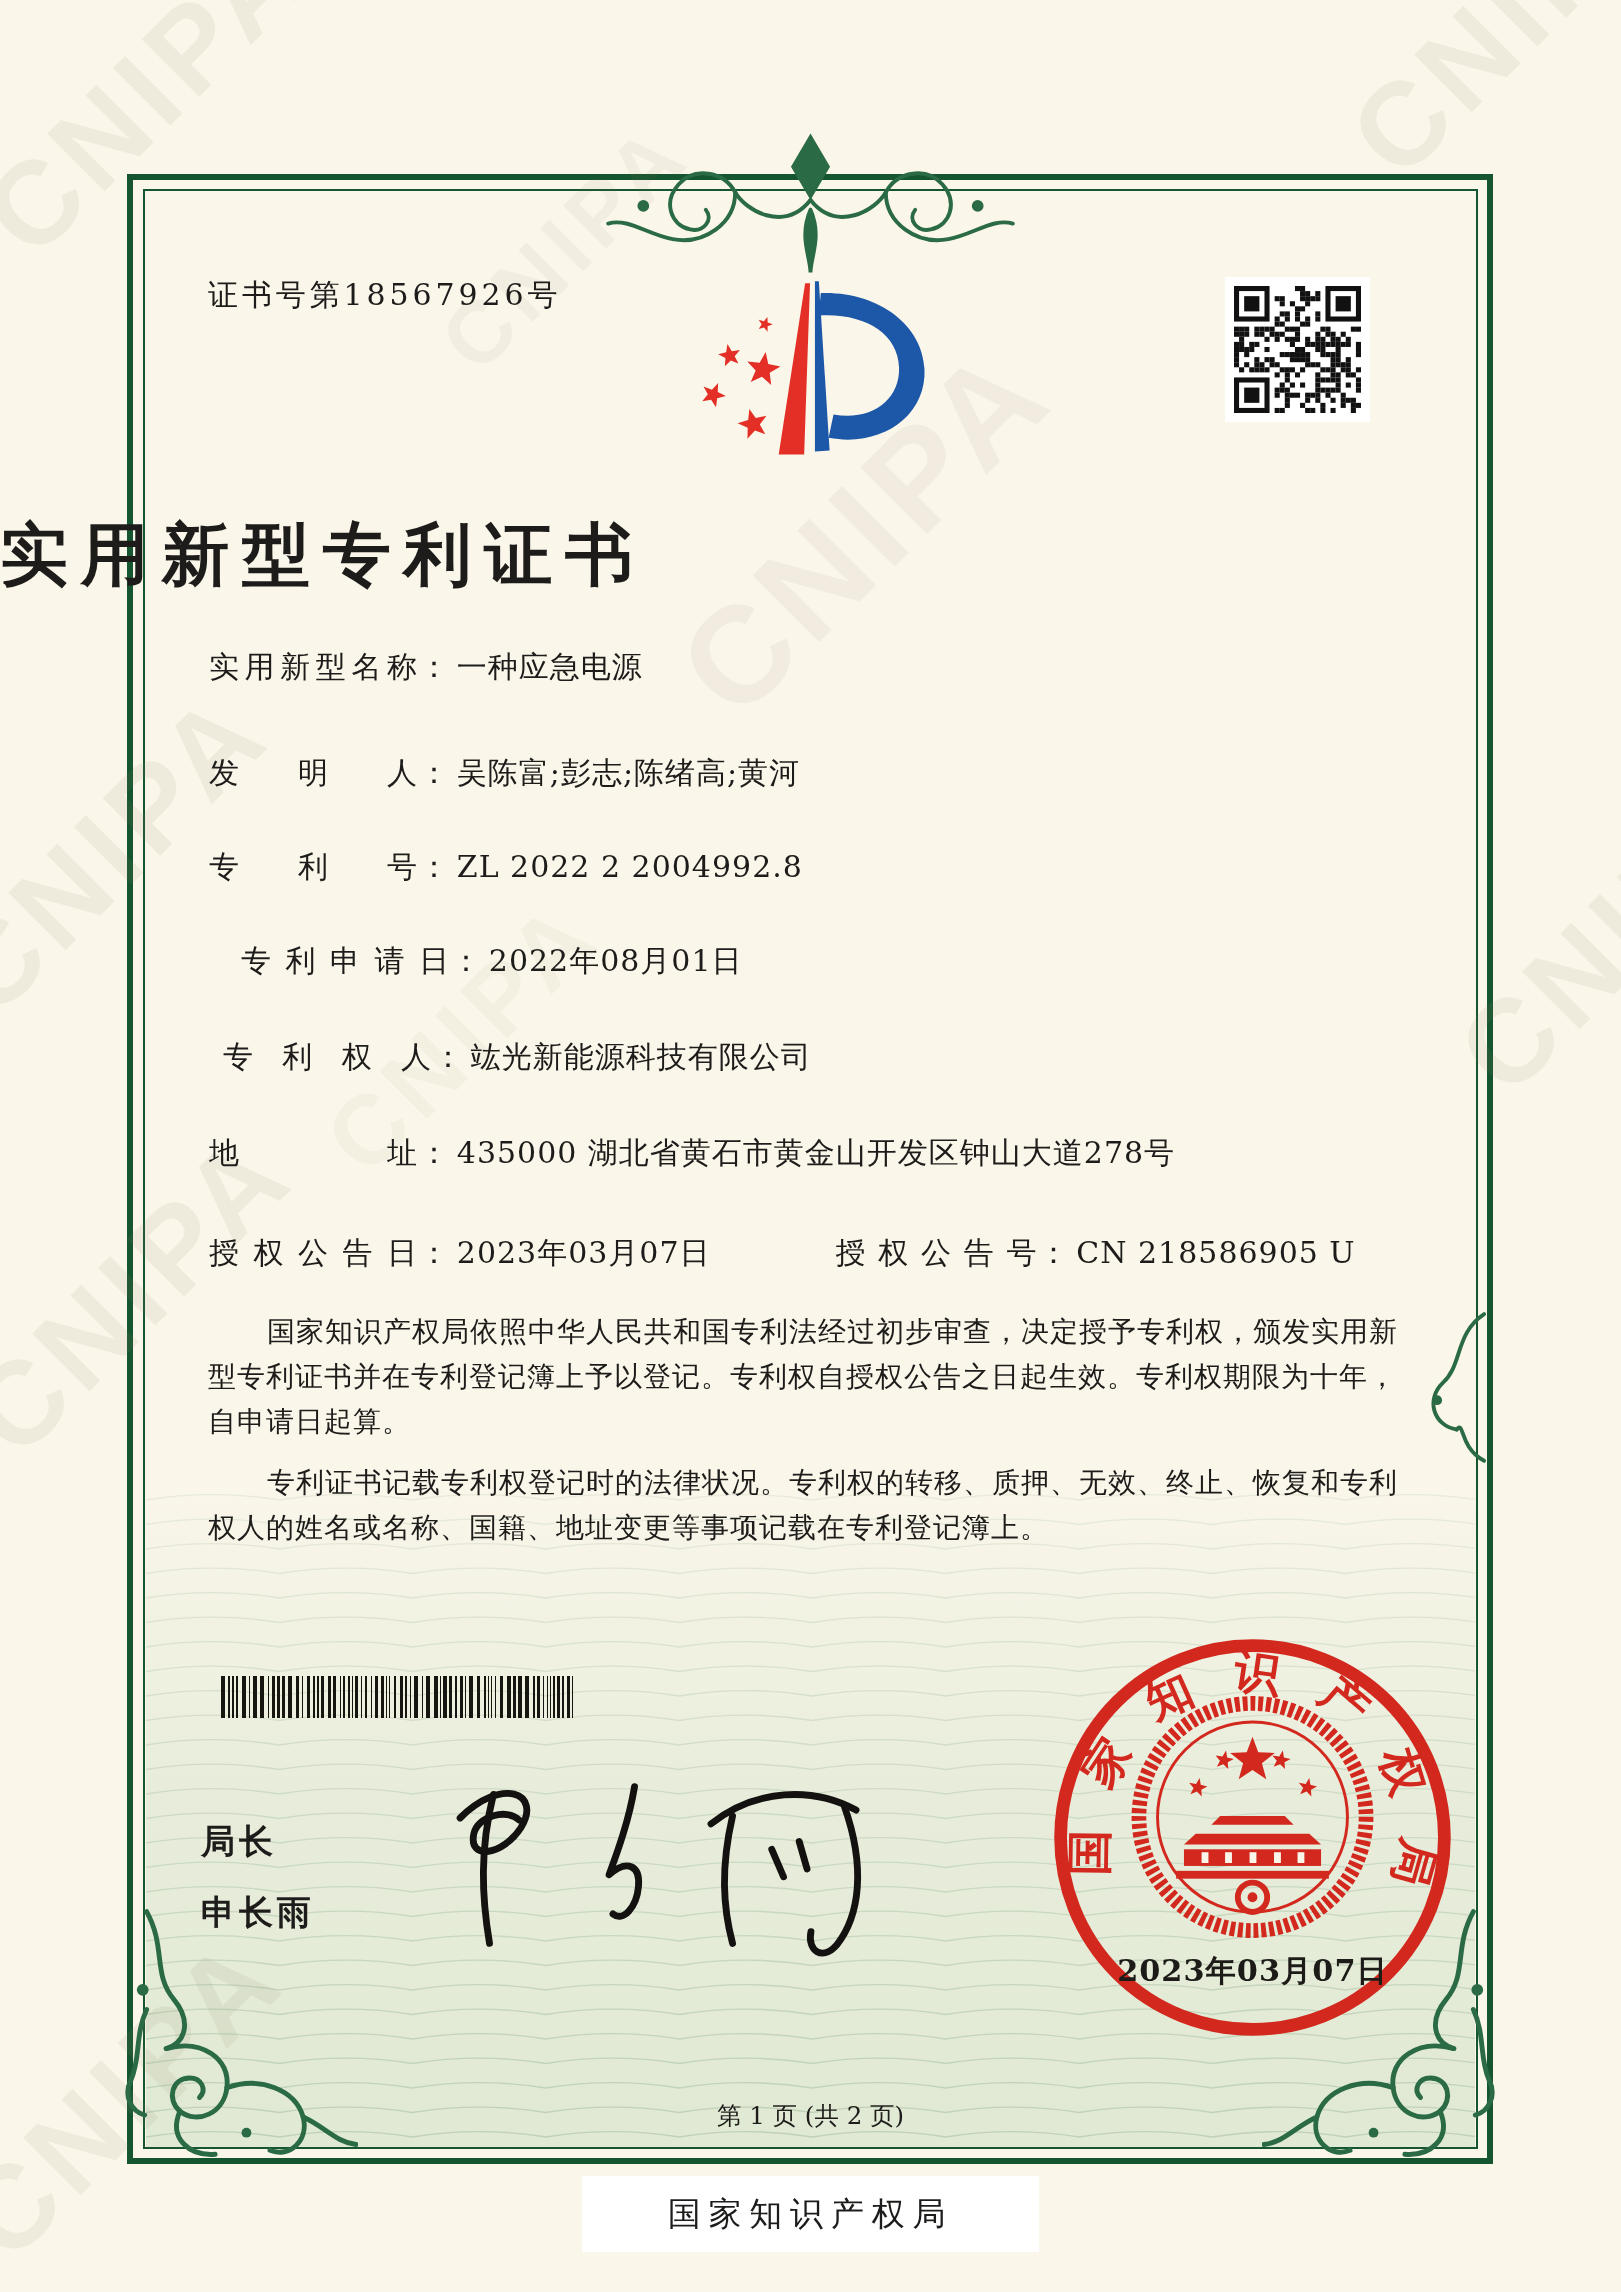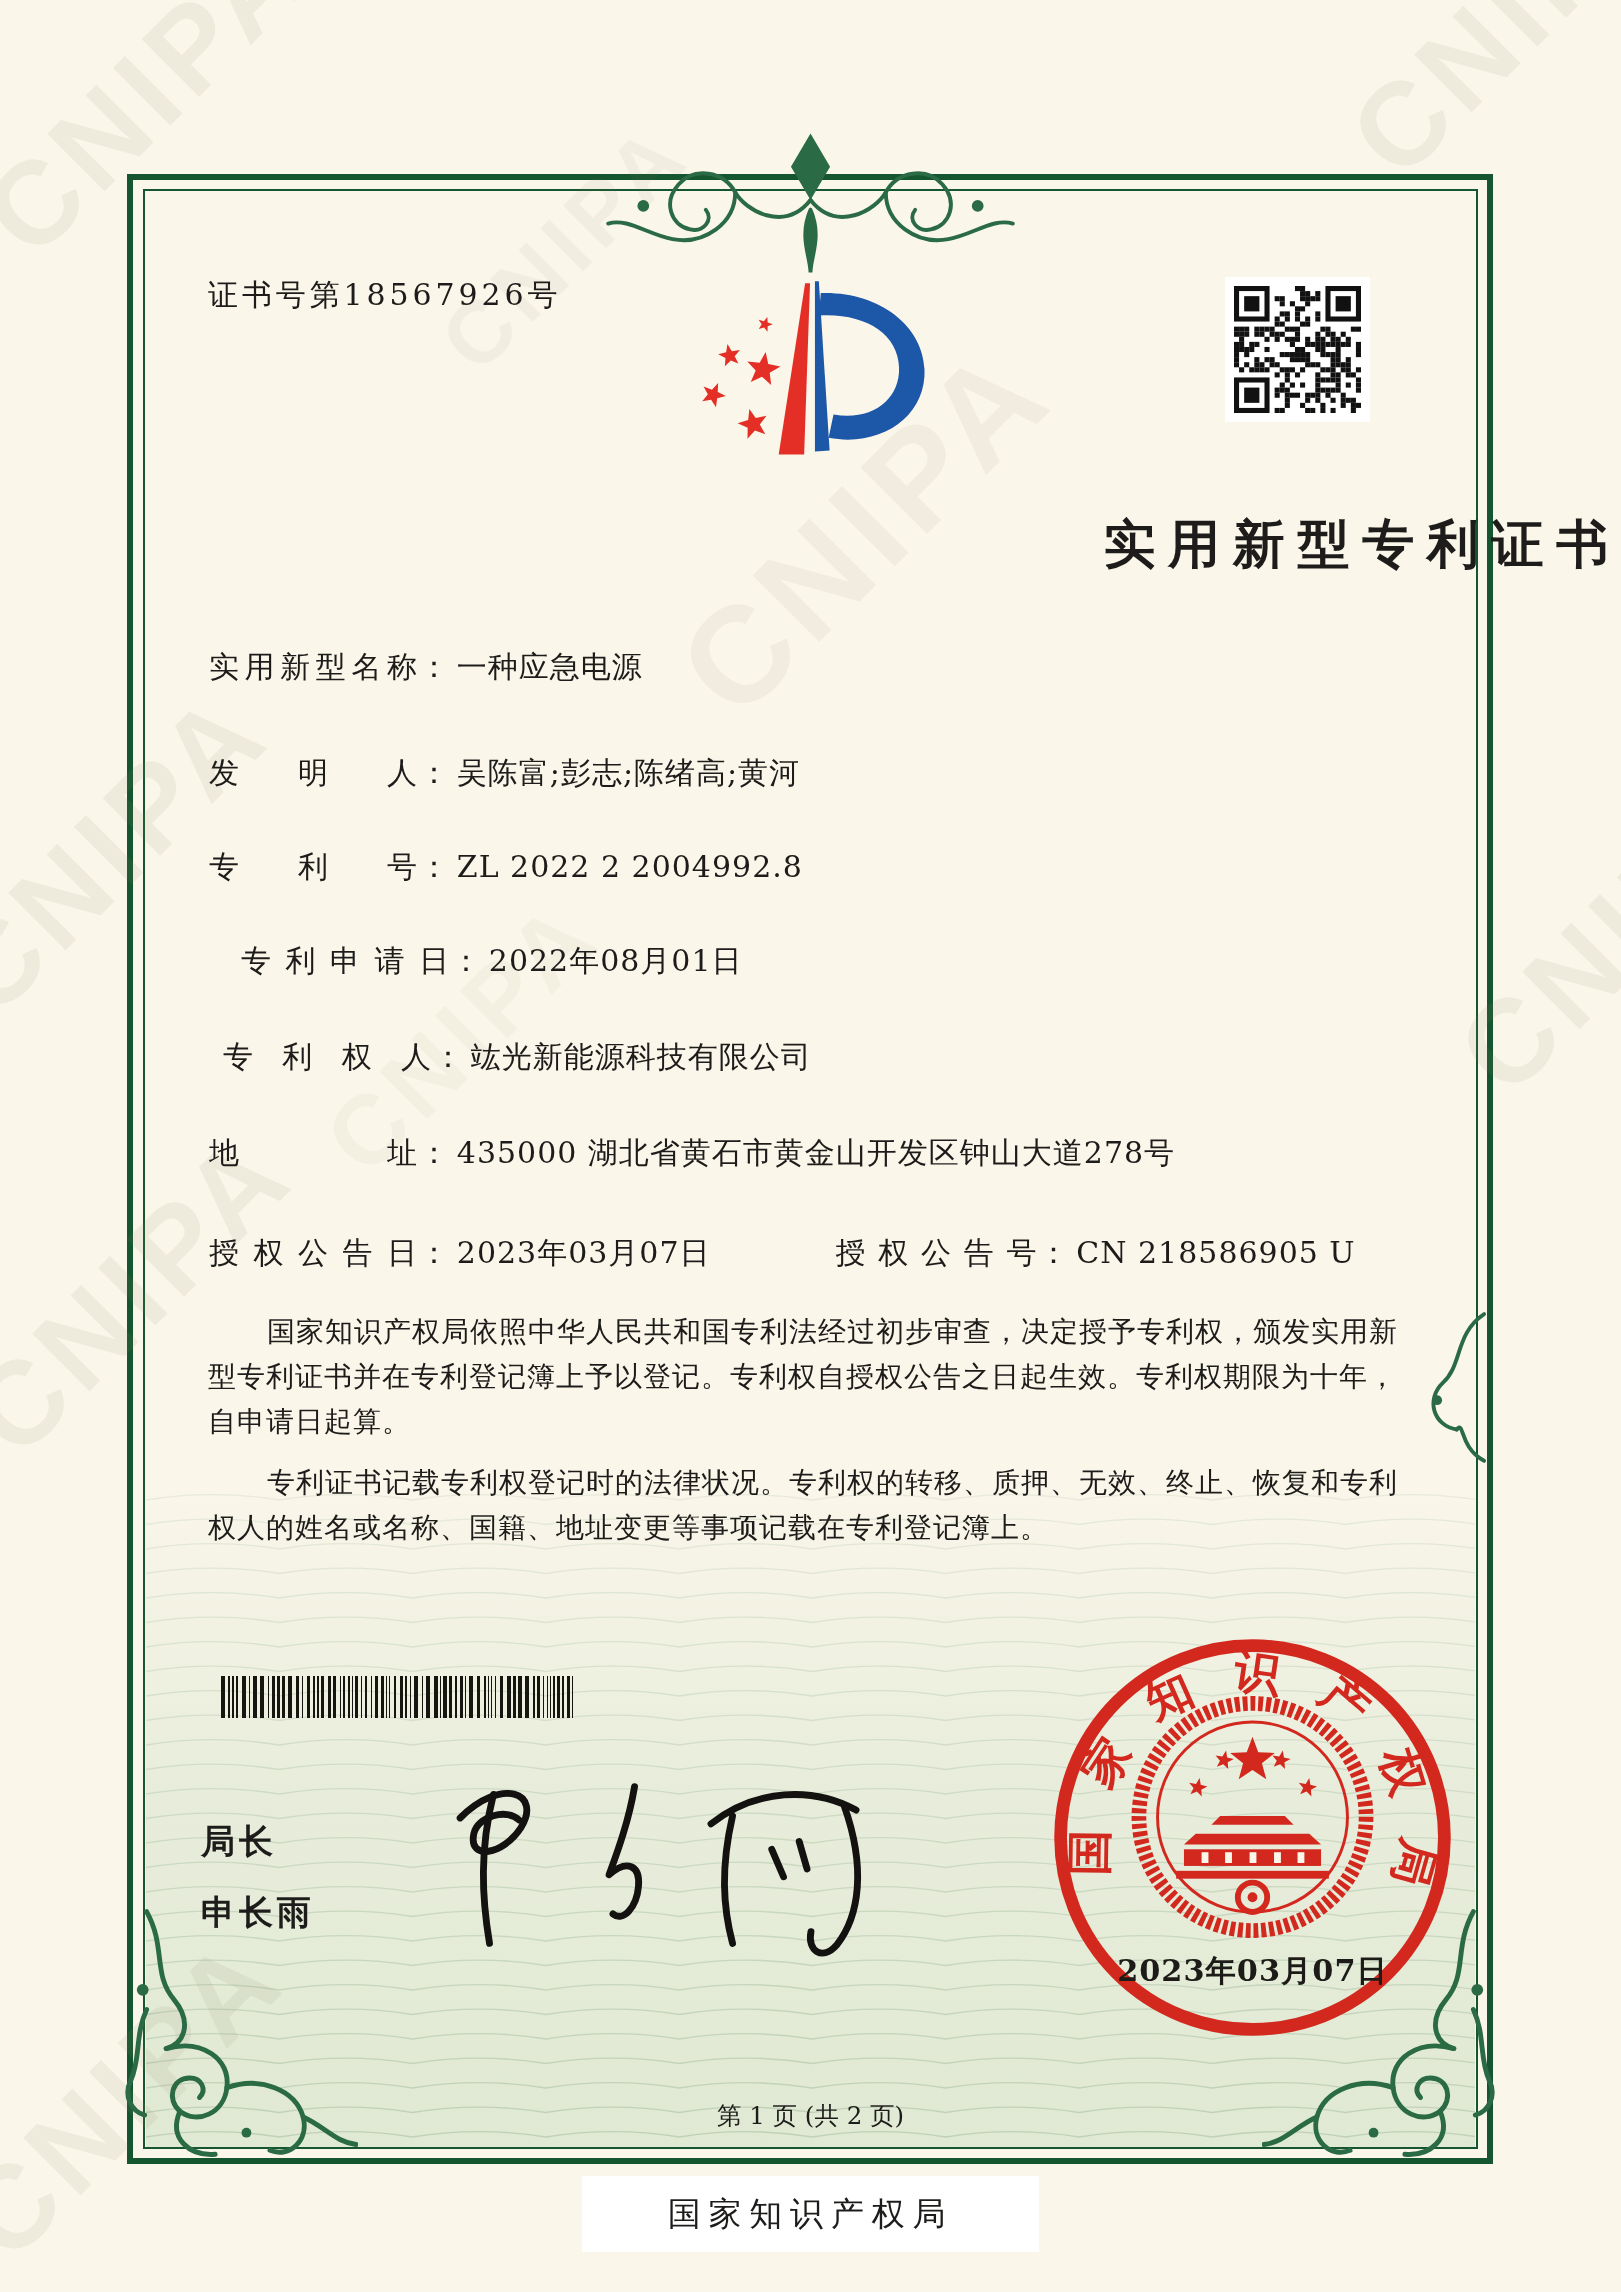--- a/index.html
+++ b/index.html
@@ -24,22 +24,22 @@
   .waves-zone {
     position:absolute; left:146px; top:1490px; width:1329px; height:659px; z-index:1;
     background:linear-gradient(180deg, rgba(228,236,218,0) 0%, rgba(226,234,214,.75) 45%, #e0e9d3 100%);
   }
   .waves-zone svg { position:absolute; left:0; top:0; }
   
   .cert-no { position:absolute; left:208px; top:275px; font-size:30px; letter-spacing:3.9px; z-index:5; }
   .logo { position:absolute; left:674px; top:253px; width:274px; height:221px; z-index:5; }
   .qr-box { position:absolute; left:1225px; top:277px; width:145px; height:145px; background:#fff; z-index:5; }
   .qr-box svg { position:absolute; left:8.8px; top:8.8px; }
-  .title { position:absolute; left:0; top:510px; width:100%; text-align:right;
-    font-size:52px; font-weight:bold; letter-spacing:12.7px; z-index:5; }
+  .title { position:absolute; left:0; top:510px; width:100%; text-align:left;
+    font-size:68px; font-weight:bold; letter-spacing:12.7px; z-index:5; }
   
   .row { position:absolute; left:209px; display:flex; align-items:baseline; z-index:5; white-space:nowrap; }
   .flabel { display:inline-block; width:208px; font-size:30px;
     text-align:justify; text-align-last:justify; }
   .fcolon { font-size:30px; margin:0 7.8px 0 2px; }
   .fvalue { font-size:30px; letter-spacing:1px; }
   .pair2 { margin-left:125px; display:flex; align-items:baseline; }
   .pair2 .flabel { width:201px; }
   
   .body-text { position:absolute; left:208px; top:1309px; width:1213px; z-index:5;

